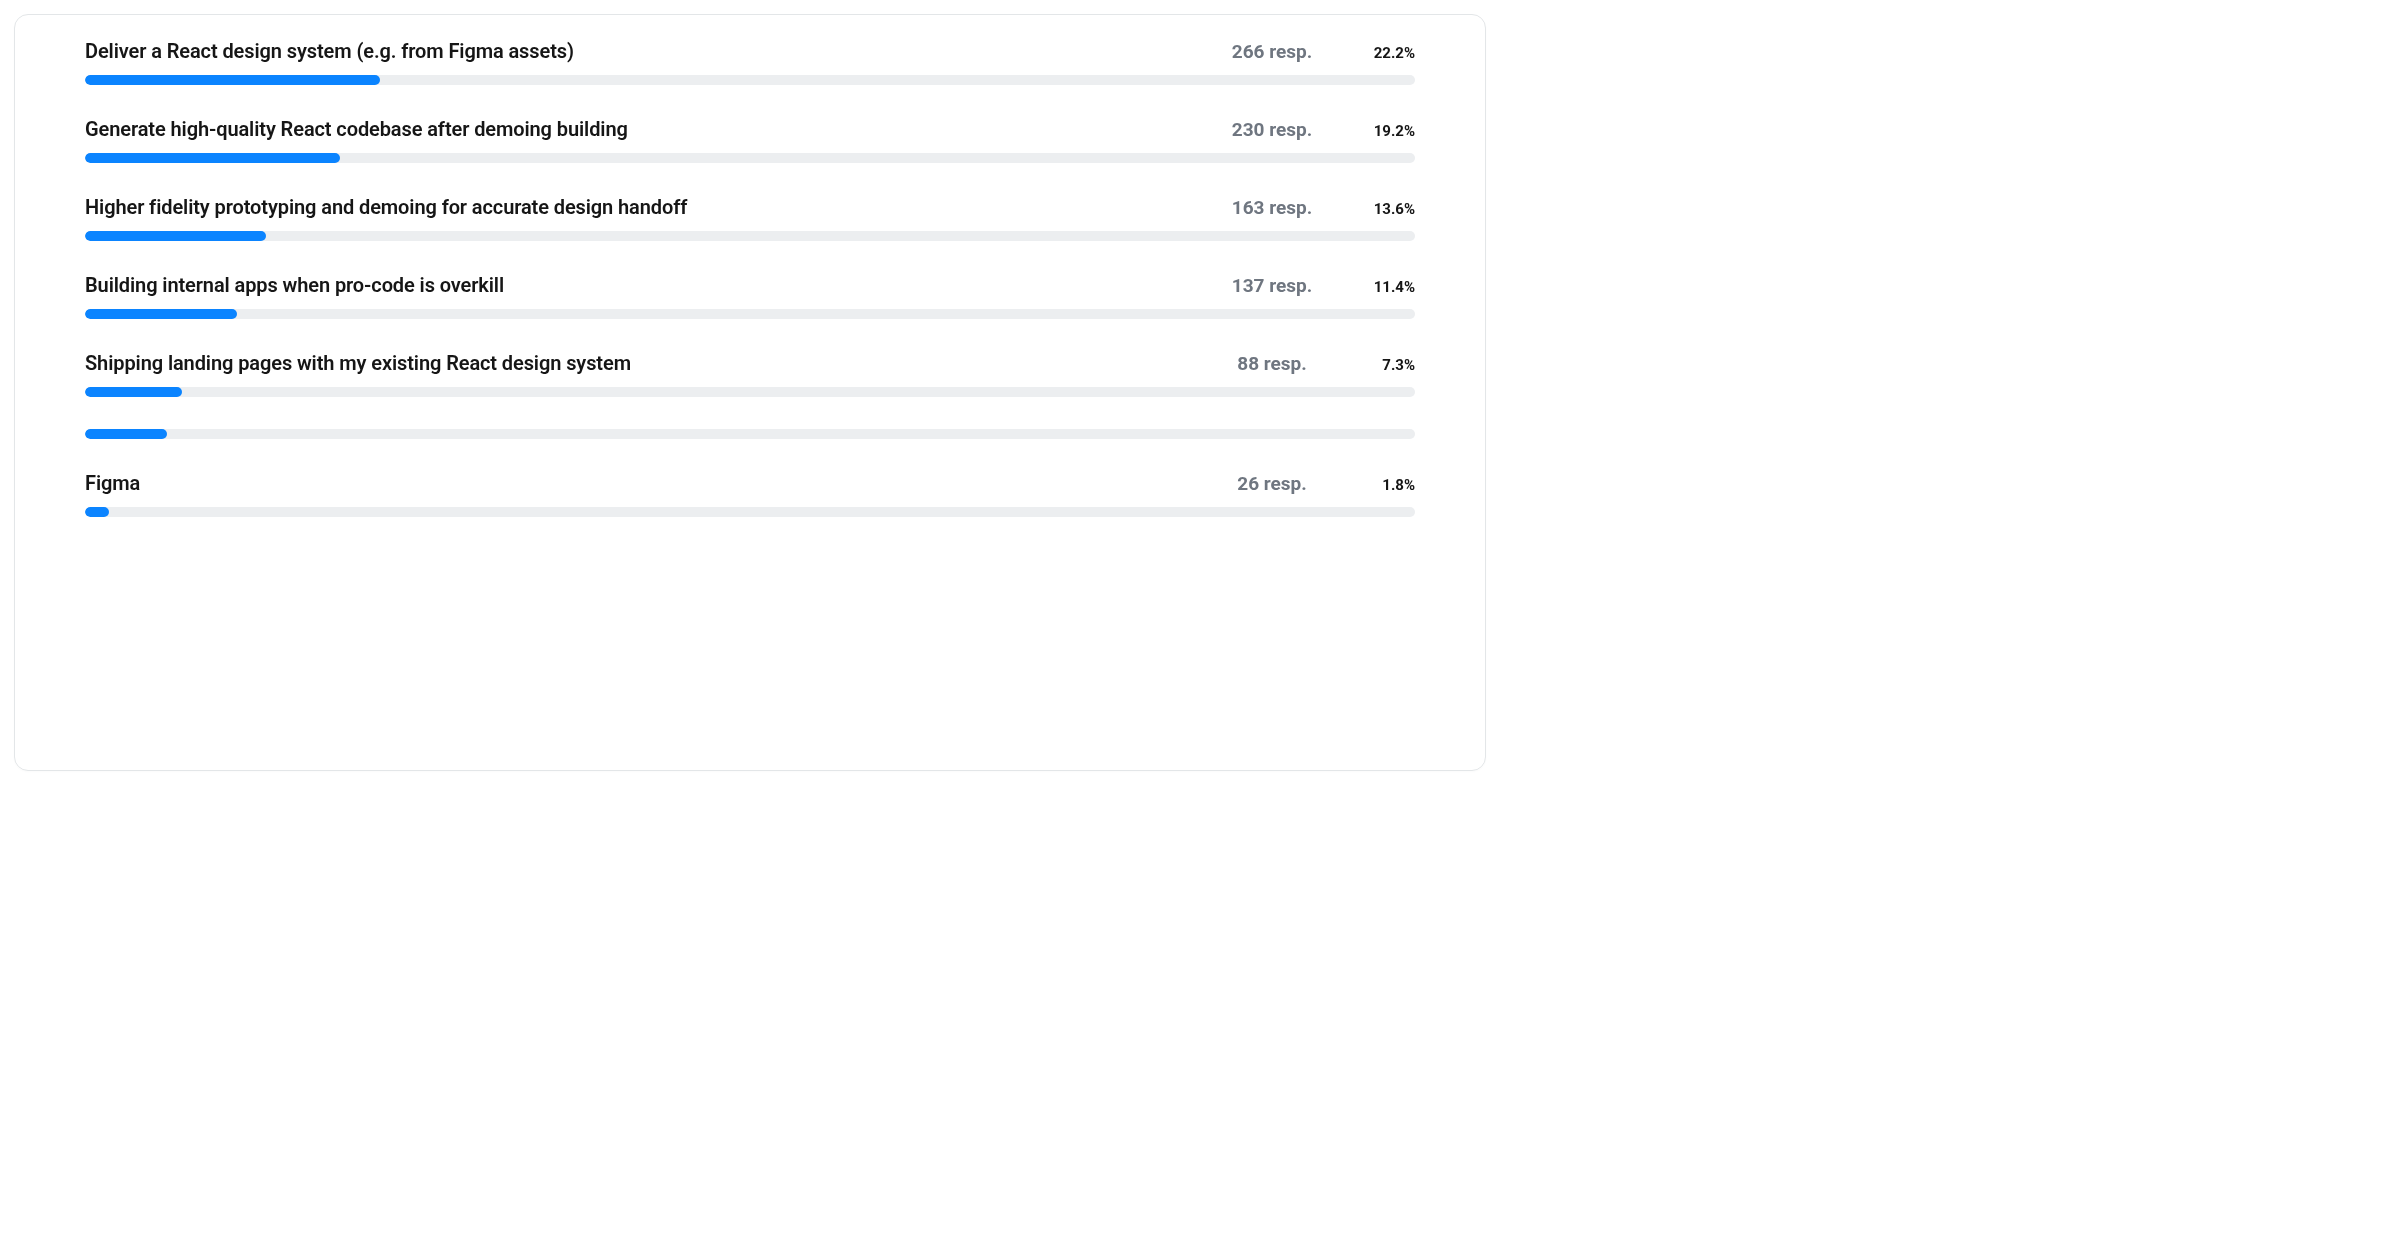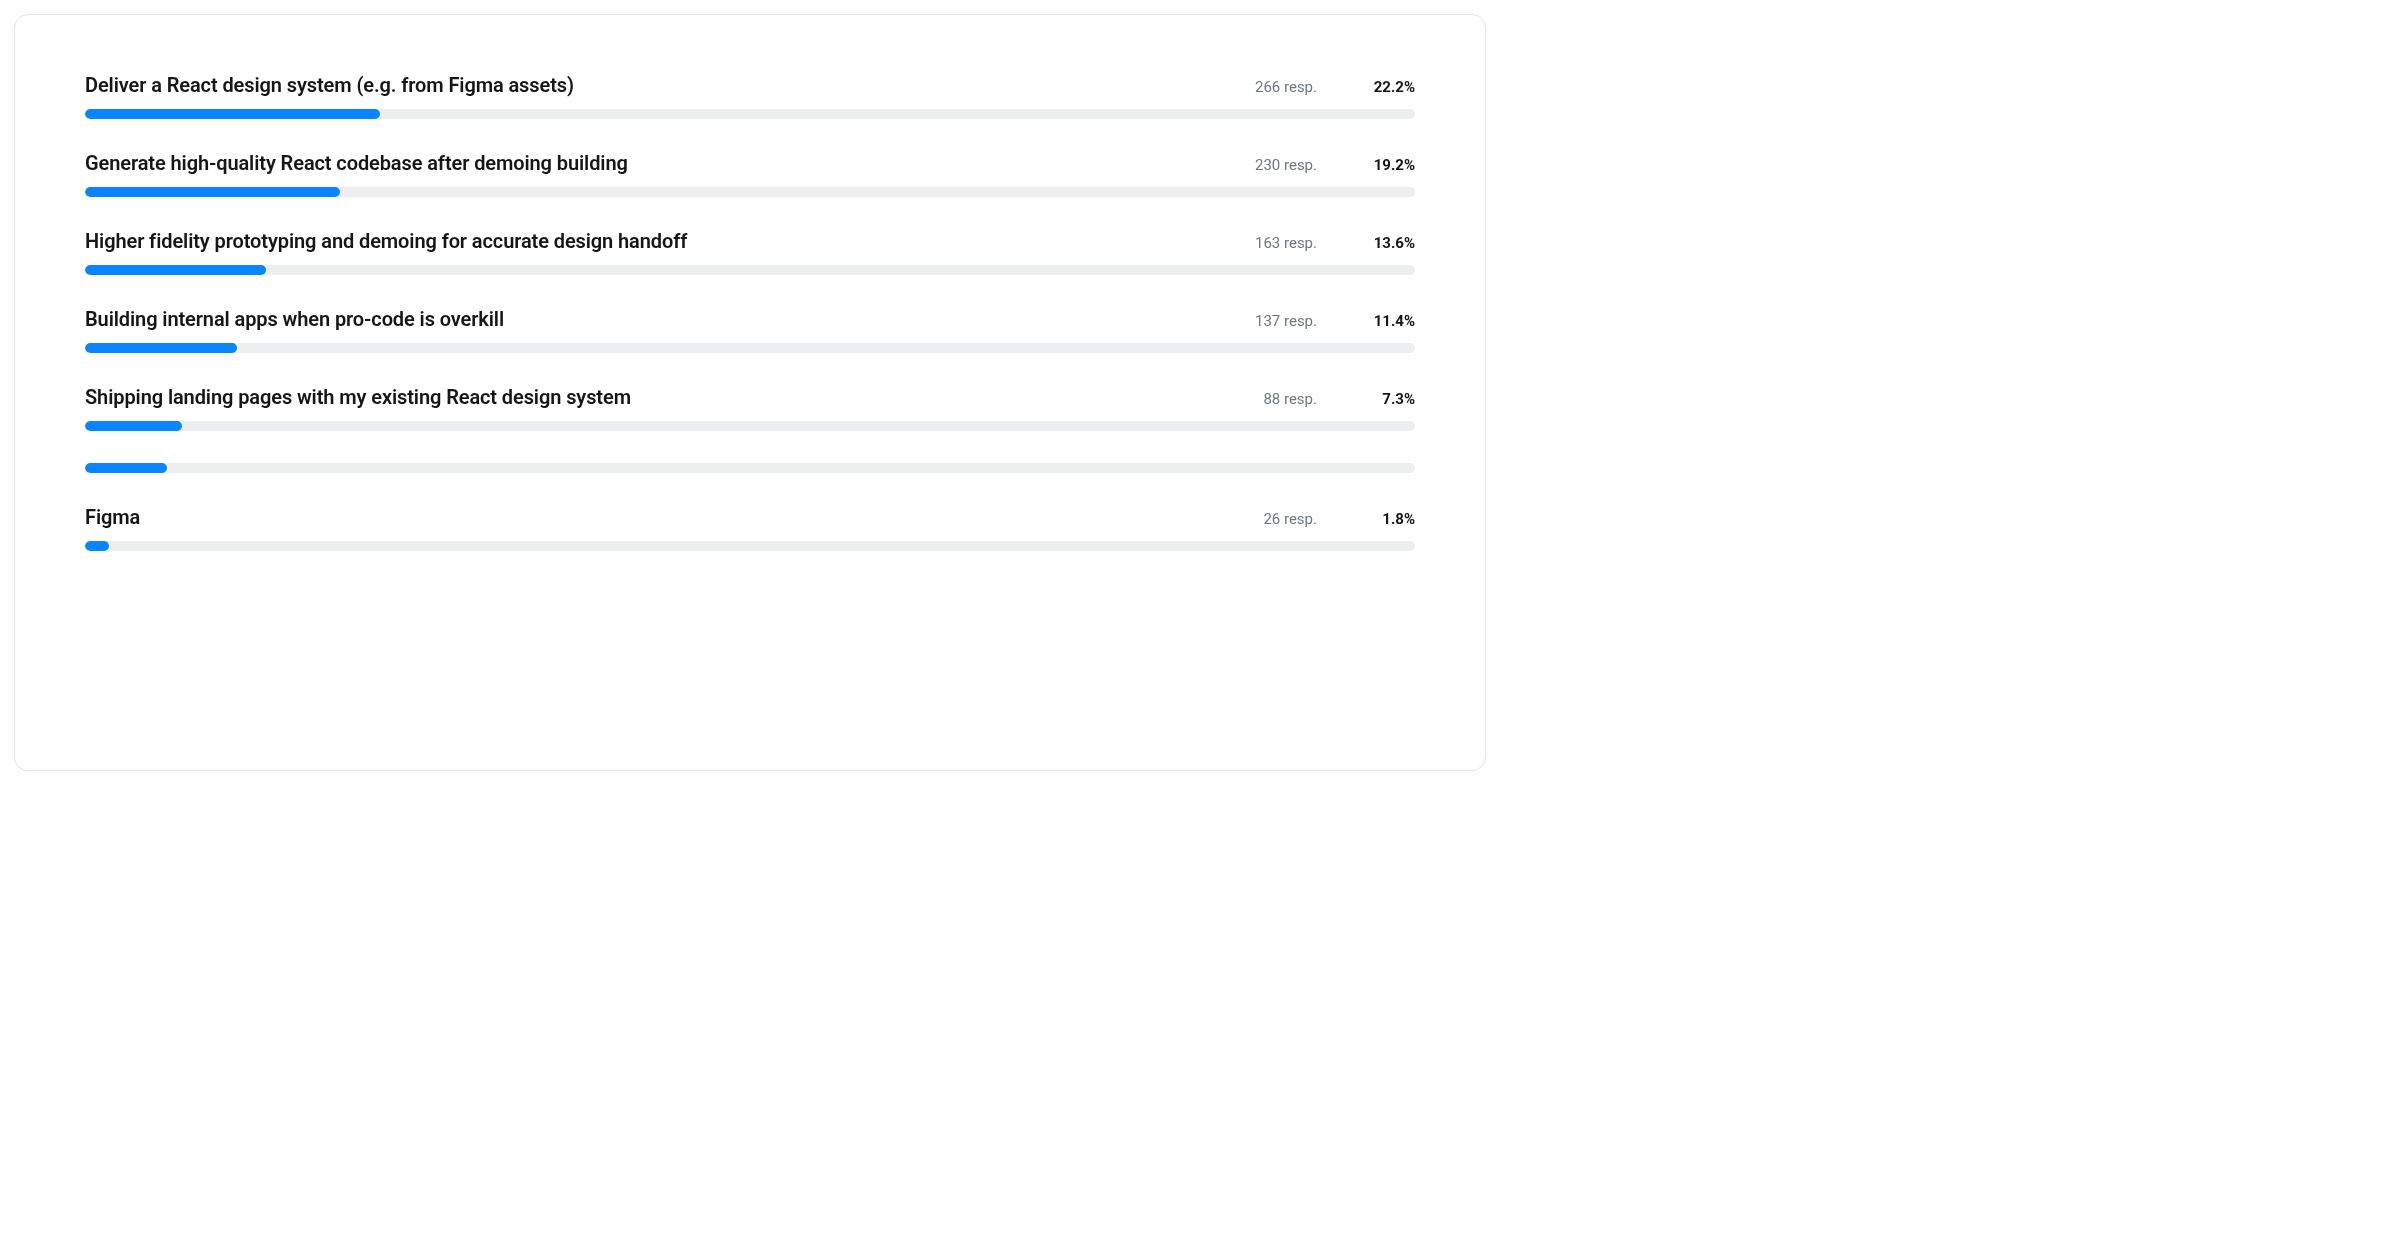--- a/index.html
+++ b/index.html
@@ -8,21 +8,21 @@
     background: #fff;
     width: 1500px;
     height: 785px;
     padding: 14px;
   }
   .card {
     width: 100%;
     height: 100%;
     border: 1px solid #e3e6e8;
     border-radius: 14px;
-    padding: 58px 70px 34px 70px;
+    padding: 24px 70px 34px 70px;
     box-shadow: 0 1px 2px rgba(0,0,0,0.02);
   }
   .row {
     margin-bottom: 32px;
   }
   .row:last-child { margin-bottom: 0; }
   .row-header {
     display: flex;
     align-items: baseline;
     justify-content: space-between;
@@ -33,25 +33,25 @@
     font-size: 20px;
     font-weight: 600;
     color: #161616;
     letter-spacing: -0.1px;
     flex: 1;
     white-space: nowrap;
     overflow: hidden;
     text-overflow: ellipsis;
   }
   .resp {
-    font-size: 15px;
-    font-weight: 400;
+    font-size: 19px;
+    font-weight: 700;
     color: #6f7680;
     white-space: nowrap;
-    text-align: right;
+    text-align: center;
     min-width: 90px;
   }
   .pct {
     font-size: 15px;
     font-weight: 700;
     color: #161616;
     white-space: nowrap;
     text-align: right;
     min-width: 74px;
   }

